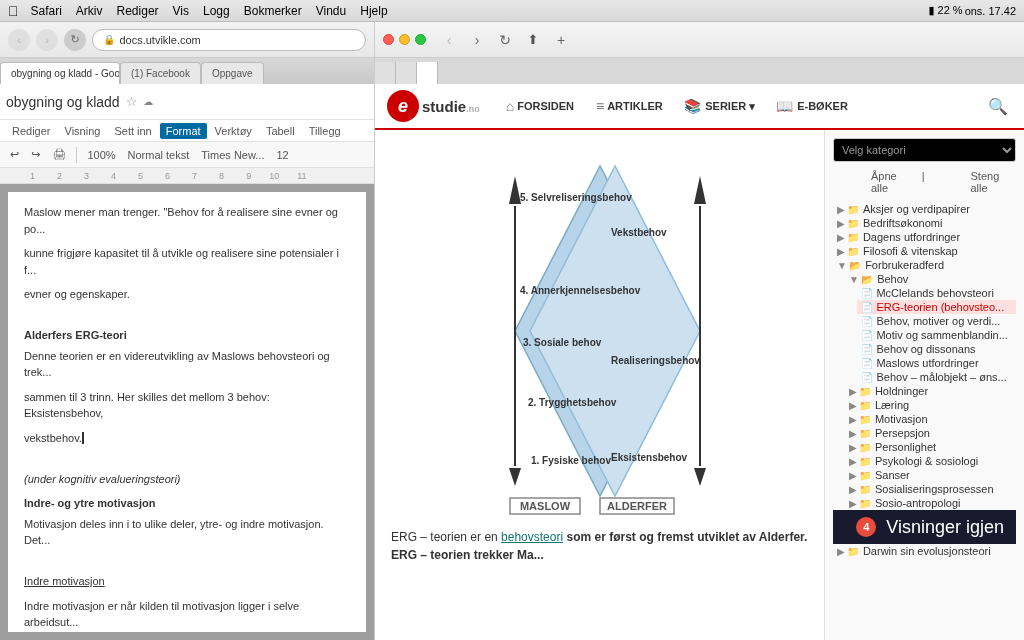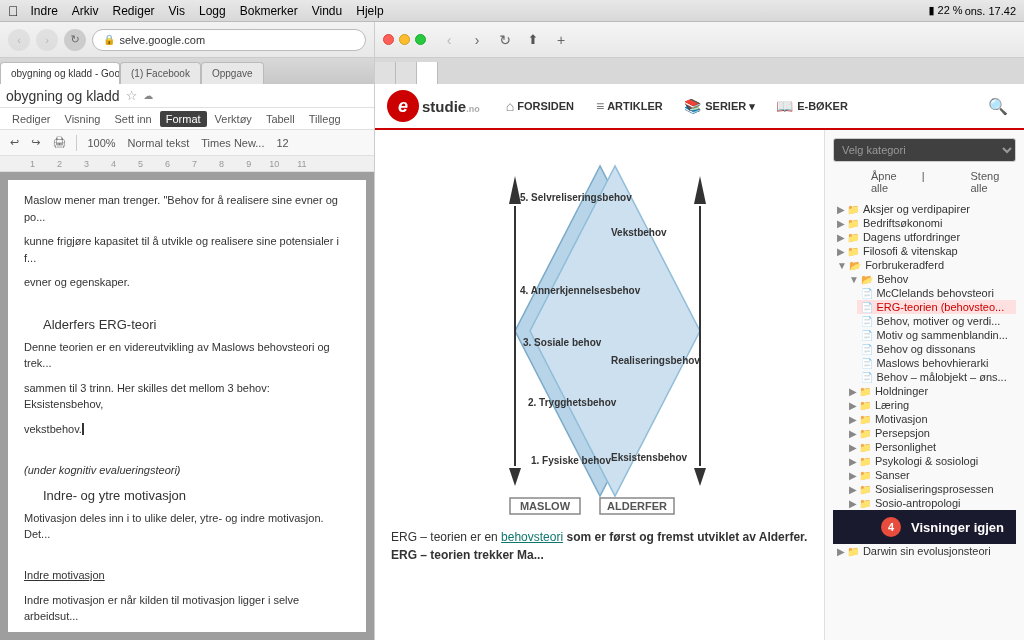--- a/index.html
+++ b/index.html
@@ -94,21 +94,21 @@
       text-overflow: ellipsis;
     }
     .chrome-tab.active {
       background: white;
       color: #333;
       font-weight: 500;
     }
 
     
     .gdocs-app-bar {
-      height: 24px;
+      height: 36px;
       background: #fff;
       display: flex;
       align-items: center;
       padding: 0 6px;
       border-bottom: 1px solid #e0e0e0;
     }
 
     .gdocs-menu {
       height: 22px;
       display: flex;
@@ -117,21 +117,21 @@
       gap: 2px;
       border-bottom: 1px solid #e0e0e0;
     }
     .gdocs-menu-item {
       padding: 2px 6px;
       font-size: 11px;
       color: #555;
       cursor: pointer;
       border-radius: 2px;
     }
-    .gdocs-menu-item.active { background: #404040; color: white; }
+    .gdocs-menu-item.active { background: #0369a1; color: white; }
 
     .gdocs-toolbar {
       height: 26px;
       background: #f8f8f8;
       display: flex;
       align-items: center;
       padding: 0 6px;
       gap: 4px;
       border-bottom: 1px solid #e0e0e0;
     }
@@ -166,21 +166,21 @@
     .gdocs-page {
       background: white;
       width: 100%;
       padding: 12px 16px;
       font-size: 11px;
       line-height: 1.5;
       color: #333;
       overflow: hidden;
     }
     .gdocs-page p { margin-bottom: 8px; }
-    .gdocs-page h3 { font-size: 13px; font-weight: normal; margin-bottom: 4px; margin-left: 19px; }
+    .gdocs-page h3 { font-size: 11px; font-weight: bold; margin-bottom: 4px; }
     .cursor-blink { border-right: 2px solid #333; }
 
     
     .right-panel {
       flex: 1;
       background: white;
       display: flex;
       flex-direction: column;
       overflow: hidden;
     }
@@ -330,21 +330,21 @@
       background: #f9f9f9;
       border-left: 1px solid #e0e0e0;
       overflow-y: auto;
       padding: 8px;
     }
 
     .sidebar-category-select {
       width: 100%;
       height: 24px;
       font-size: 11px;
-      background: #404040;
+      background: #000000;
       border: 1px solid #ccc;
       border-radius: 3px;
       margin-bottom: 8px;
       padding: 0 4px;
       color: #999;
     }
 
     .sidebar-links {
       display: flex;
       gap: 8px;
@@ -381,37 +381,37 @@
     .notification-badge {
       background: #e74c3c;
       color: white;
       border-radius: 50%;
       width: 20px; height: 20px;
       display: flex; align-items: center; justify-content: center;
       font-size: 11px; font-weight: bold;
     }
     .notification-text {
       color: white;
-      font-size: 13px;
-      font-weight: 700;
+      font-size: 18px;
+      font-weight: 400;
       cursor: pointer;
     }
 
     .svg-diagram {
       width: 370px;
       height: 370px;
     }
   </style>
 </head>
 <body>
 
 <div class="mac-menubar">
   <span class="apple"></span>
   <div class="menu-items">
-    <span>Indre</span>
+    <span>Safari</span>
     <span>Arkiv</span>
     <span>Rediger</span>
     <span>Vis</span>
     <span>Logg</span>
     <span>Bokmerker</span>
     <span>Vindu</span>
     <span>Hjelp</span>
   </div>
   <div class="right-icons">
     <span>▮ 22 %</span>
@@ -422,21 +422,21 @@
 <div class="browser-area">
 
   <div class="left-panel">
 
     <div class="chrome-toolbar">
       <button class="nav-btn disabled">‹</button>
       <button class="nav-btn disabled">›</button>
       <button class="nav-btn">↻</button>
       <div class="address-bar">
         <span class="lock-icon">🔒</span>
-        <span>selve.google.com</span>
+        <span>docs.utvikle.com</span>
       </div>
     </div>
 
     <div class="chrome-tabs">
       <div class="chrome-tab active">obygning og kladd - Google Doku...</div>
       <div class="chrome-tab">(1) Facebook</div>
       <div class="chrome-tab">Oppgave</div>
     </div>
 
     <div class="gdocs-app-bar">
@@ -653,21 +653,21 @@
             <div class="tree-item">
               <span class="tree-icon">📄</span>
               <span>Motiv og sammenblandin...</span>
             </div>
             <div class="tree-item">
               <span class="tree-icon">📄</span>
               <span>Behov og dissonans</span>
             </div>
             <div class="tree-item">
               <span class="tree-icon">📄</span>
-              <span>Maslows behovhierarki</span>
+              <span>Maslows utfordringer</span>
             </div>
             <div class="tree-item">
               <span class="tree-icon">📄</span>
               <span>Behov – målobjekt – øns...</span>
             </div>
           </div>
           <div class="tree-item folder">
             <span class="tree-icon">▶ 📁</span>
             <span>Holdninger</span>
           </div>

